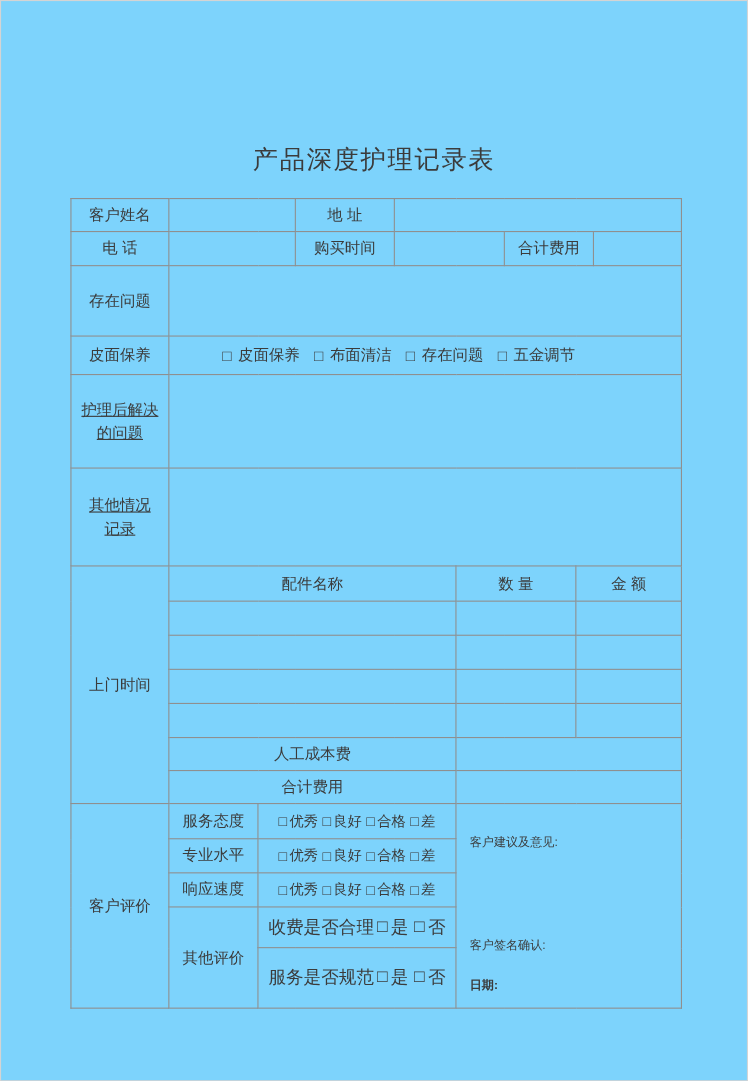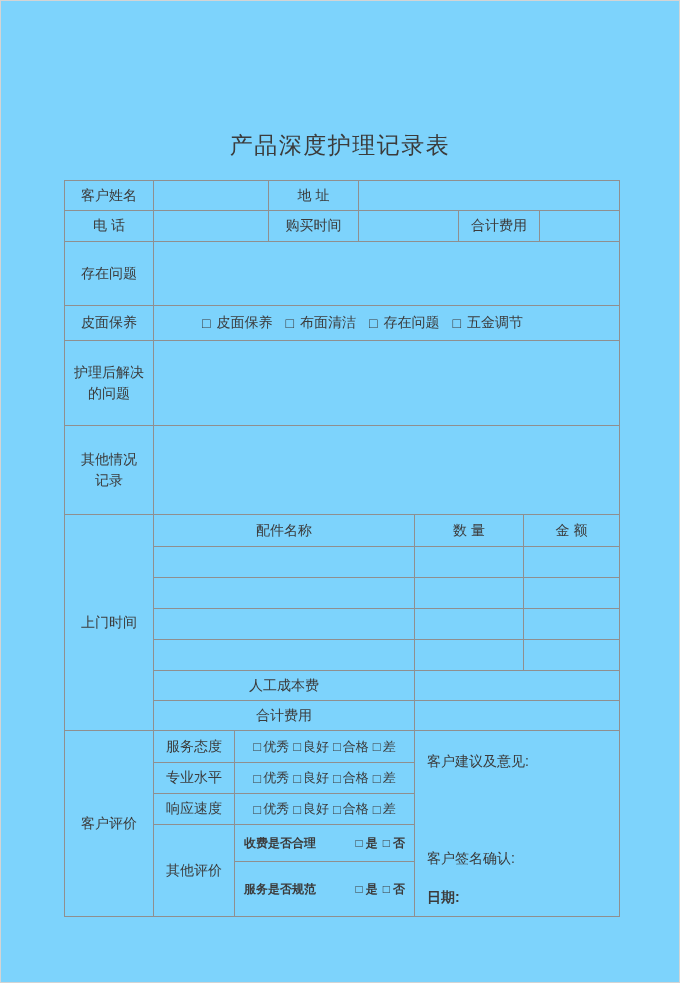--- a/index.html
+++ b/index.html
@@ -14,33 +14,33 @@
   }
   table.form {
     position:absolute; left:63px; top:179px; width:556px;
     border-collapse:collapse; table-layout:fixed;
   }
   table.form td {
     border:1px solid #8f8f8f; font-size:14px; padding:0;
     vertical-align:middle; overflow:hidden;
   }
   td.c  { text-align:center; }
-  td.pre { white-space:pre-line; line-height:1.5; }
+  td.pre { white-space:pre-line; line-height:1.5;text-decoration:underline; }
   .opts { display:flex; align-items:center; white-space:nowrap; }
   .opts-care { padding-left:48px; gap:13px; }
   .opts-rating { justify-content:center; gap:4px; font-size:13px; }
   .opt { display:inline-flex; align-items:center; }
   .opts-care .opt .box { margin-right:6px; }
   .opts-rating .opt .box { margin-right:2px; }
   .yn { display:flex; align-items:flex-end; justify-content:space-between;
-        padding:0 9px 0 9px; font-size:12px; white-space:nowrap;font-weight:bold; }
+        padding:0 9px 0 9px; font-size:16px; white-space:nowrap; }
   .yn .opts { gap:5px; }
   .yn .opt .box { margin-right:3px; }
   td.notes { vertical-align:top; }
-  .notes-line { padding-left:12px; font-size:14px; }
+  .notes-line { padding-left:12px; font-size:11px; }
   .notes-suggest { margin-top:13px; }
   .notes-sign { margin-top:79px; }
   .notes-date { margin-top:21px;font-weight:bold; }
 </style>
 </head>
 <body>
 
 <div class="page">
 
   <div class="title">产品深度护理记录表</div>

